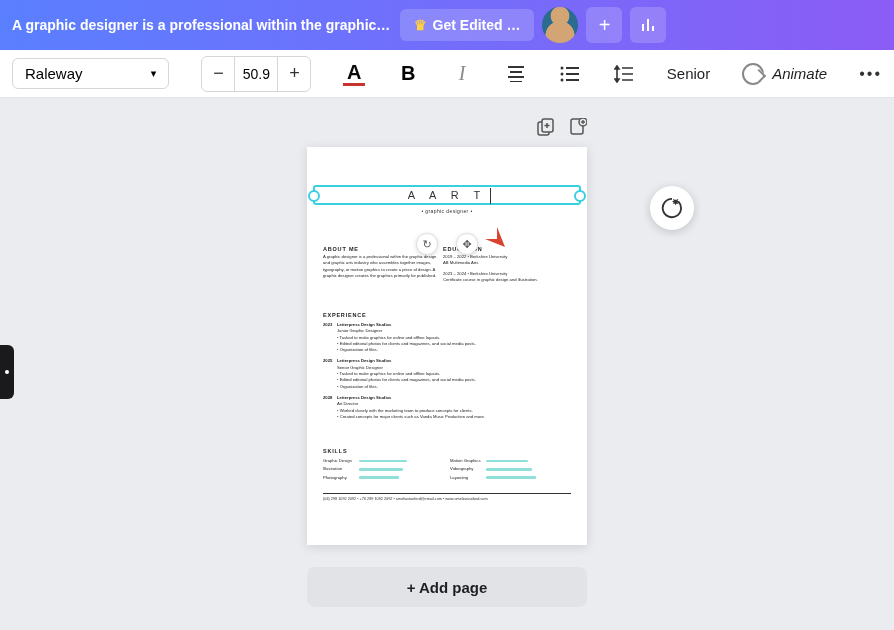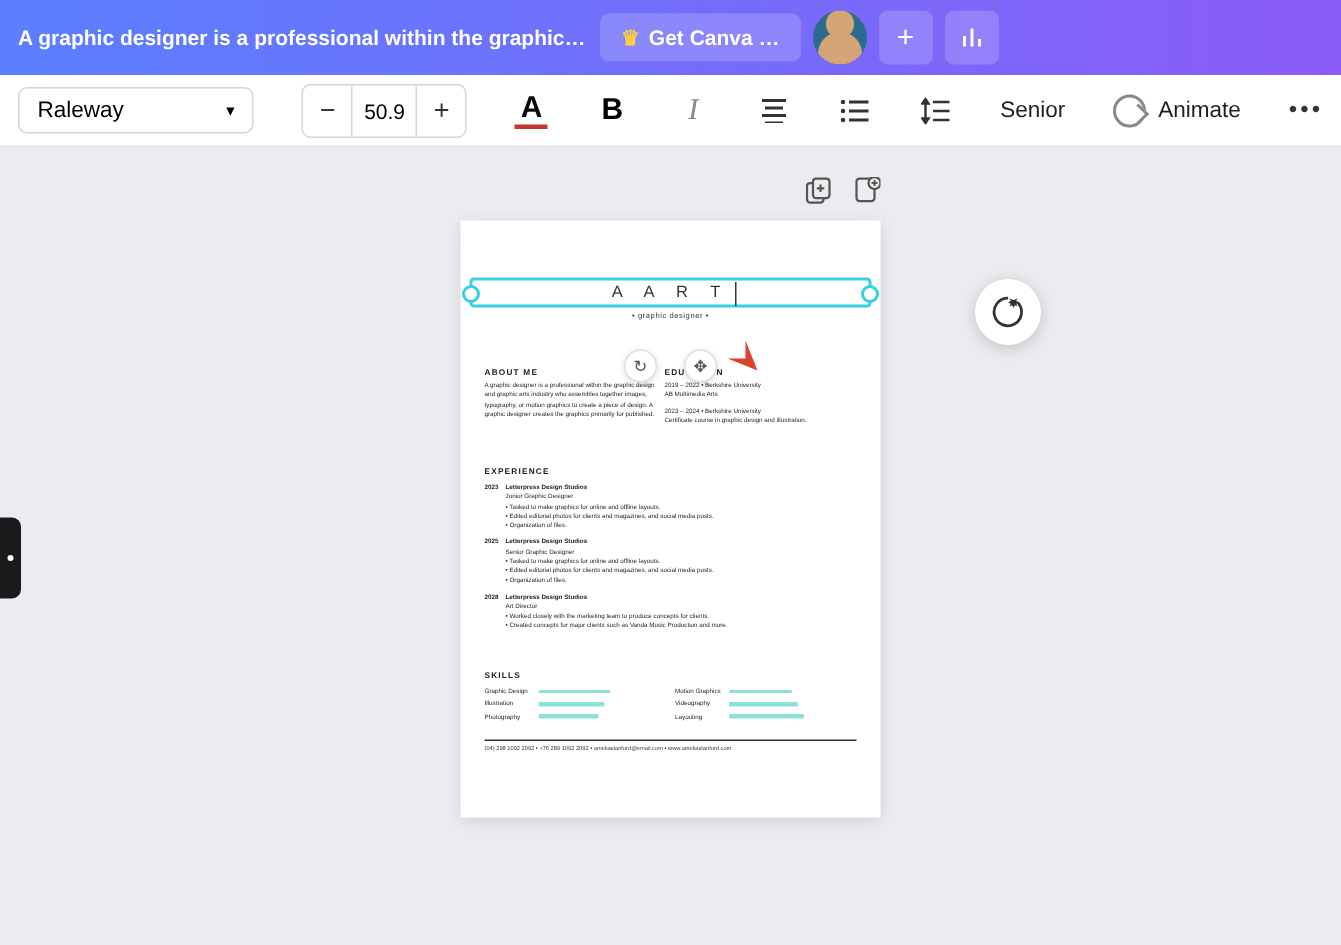--- a/index.html
+++ b/index.html
@@ -17,21 +17,21 @@
 .toolbar { height:48px; background:#fff; border-bottom:1px solid #e3e4e8; display:flex; align-items:center; padding:0 12px; gap:32px; }
 .fontsel { display:flex; align-items:center; border:1px solid #d5d6da; border-radius:6px; padding:6px 12px; width:170px; justify-content:space-between; cursor:pointer; font-size:15px; font-weight:500;}
 .sizegrp { display:flex; align-items:center; border:1px solid #d5d6da; border-radius:6px; }
 .sizegrp .sbtn { width:32px; height:34px; display:flex; align-items:center; justify-content:center; cursor:pointer; font-size:18px; color:#333;}
 .sizegrp .sval { width:44px; text-align:center; font-size:14px; font-weight:500; border-left:1px solid #d5d6da; border-right:1px solid #d5d6da; height:34px; display:flex; align-items:center; justify-content:center;}
 .tbtn { cursor:pointer; display:inline-flex; align-items:center; justify-content:center; width:24px; height:24px; }
 .colorbtn { font-weight:700; font-size:20px; color:#0a0a0a; border-bottom:3px solid #c7342e; padding-bottom:0px; line-height:18px;}
 .bold { font-weight:800; font-size:20px;}
 .italic { font-style:italic; font-family:Georgia,serif; font-size:20px; color:#8a8a8e;}
 .tbtxt { font-size:15px; font-weight:500; cursor:pointer; color:#1f1f23;}
-.animategrp { display:flex; align-items:center; gap:8px; cursor:pointer;}
+.animategrp { display:flex; align-items:center; gap:8px; cursor:pointer;font-style:italic;}
 .animategrp .ring { width:22px; height:22px; border:2px solid #888; border-radius:50%; position:relative;}
 .animategrp .ring:after{content:"";position:absolute;width:8px;height:8px;border-right:2px solid #888;border-bottom:2px solid #888;transform:rotate(-45deg);right:-2px;top:6px;background:#fff;}
 
 
 .canvas-area { position:relative; height:532px; display:flex; flex-direction:column; align-items:center; padding-top:20px;}
 .page-controls { width:280px; display:flex; justify-content:flex-end; gap:14px; margin-bottom:6px; color:#4b4b50;}
 .page-controls span { cursor:pointer; font-size:18px;}
 .page { position:relative; width:280px; height:398px; background:#fff; box-shadow:0 2px 10px rgba(0,0,0,.12); padding:40px 16px 16px;}
 .titlebox { position:absolute; left:6px; right:6px; top:38px; height:20px; border:2px solid #38d0e0; border-radius:3px; display:flex; align-items:center; justify-content:center; letter-spacing:6px; font-size:11px; font-weight:500; color:#333;text-align:right;}
 .titlebox .lh,.titlebox .rh { position:absolute; top:3px; width:12px; height:12px; background:#fff; border:2px solid #38d0e0; border-radius:50%;}
@@ -62,21 +62,21 @@
 .side-tab { position:absolute; left:0; top:345px; width:14px; height:54px; background:#1a1a1c; border-radius:0 6px 6px 0; display:flex; align-items:center; justify-content:center; cursor:pointer;}
 .side-tab span{width:4px;height:4px;background:#fff;border-radius:50%;}
 </style>
 </head>
 <body>
 
 <div class="topbar">
   <div class="doctitle">A graphic designer is a professional within the graphic …</div>
   <div class="canvabtn">
     <span style="color:#ffcf3f">♛</span>
-    <span>Get Canva …</span>
+    <span>Get Edited …</span>
   </div>
   <div class="avatar"></div>
   <div class="iconbtn">
       <span style="font-size:20px;font-weight:300">+</span>
     </div>
   <div class="iconbtn">
     <svg width="18" height="18" viewBox="0 0 18 18">
         <path d="M3 15V8h2v7H3zm5 0V3h2v12H8zm5 0v-5h2v5h-2z" fill="#fff"></path>
       </svg>
   </div>
@@ -214,20 +214,21 @@
               <span class="nm">Layouting</span>
               <span class="bar" style="width:50px"></span>
             </div>
         </div>
       </div>
       <div class="divider"></div>
       <div class="footer">(04) 298 1092 2092 • +76 289 1092 2092 • ameliastanford@email.com • www.ameliastanford.com</div>
     </div>
   </div>
 
+  <div class="addpage">+ Add page</div>
 </div>
 
 <div class="magic">
   <svg viewBox="0 0 24 24">
       <path d="M12 2a10 10 0 1 0 7 3" fill="none" stroke="#333" stroke-width="2"></path>
       <path d="M17 3l2-1-1 2 2 1-2 1 1 2-2-1-1 2-1-2-2 1 1-2-2-1 2-1-1-2 2 1z" fill="#333"></path>
     </svg>
 </div>
 
 <div class="side-tab">

